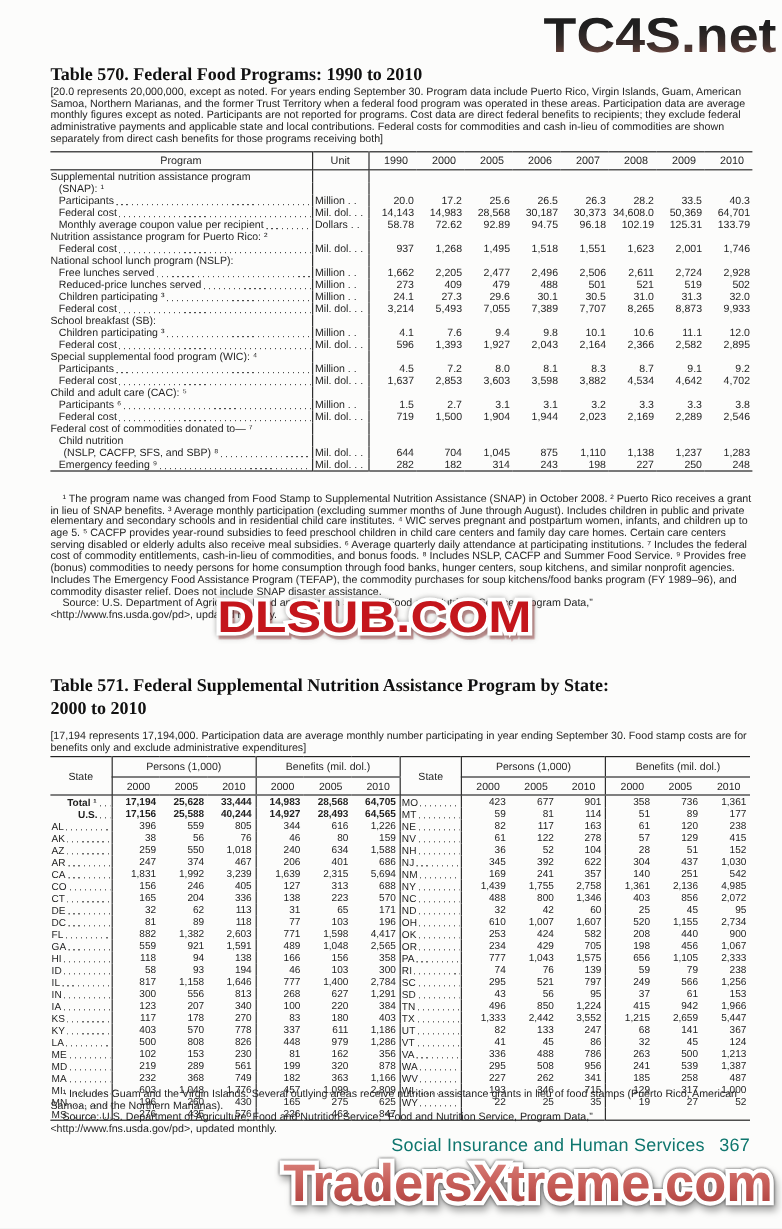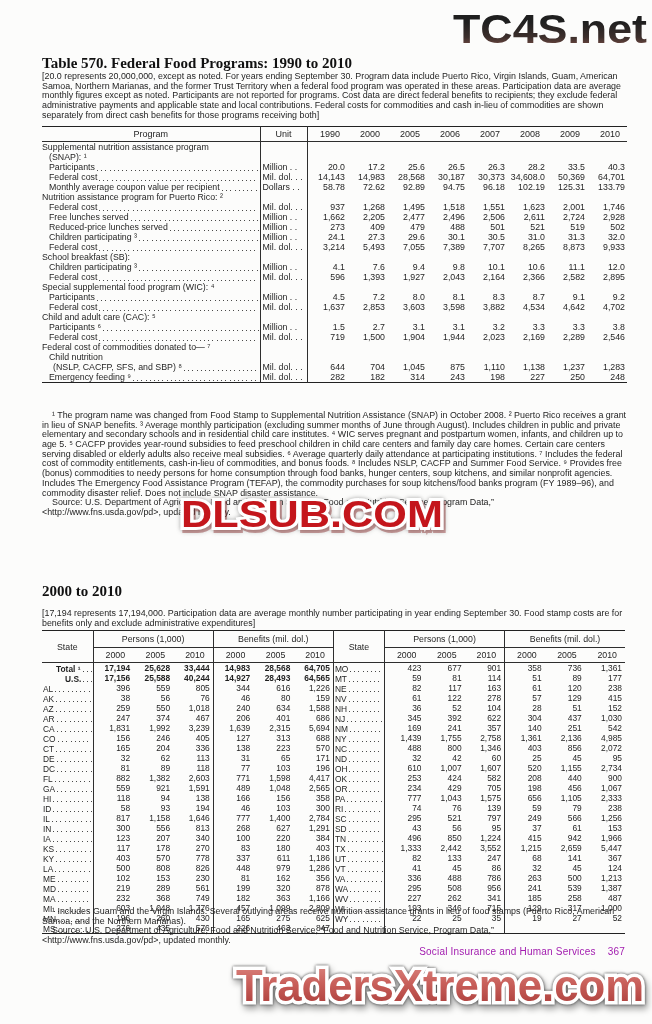--- a/index.html
+++ b/index.html
@@ -42,21 +42,21 @@
   .tbl571 thead tr.yrrow th{height:14px;font-size:8.8px;text-align:right;padding-right:8px;
                             border-bottom:1.2px solid #2e2e2e;vertical-align:middle;}
   .tbl571 td{height:8.6px;vertical-align:bottom;}
   .tbl571 td.num{text-align:right;padding-right:3px;}
   .sflex{display:flex;align-items:flex-end;height:8.6px;line-height:8.4px;justify-content:center;}
   .sflex .lbl{padding-left:1px;}
   .sflex.tot .lbl{padding-left:14px;}
   .sflex.us .lbl{padding-left:23px;}
   
   .footer-right{position:absolute;left:42px;top:946px;width:583px;text-align:right;
-                font-size:10px;color:#a21caf;letter-spacing:0.2px;}
+                font-size:15px;color:#0f766e;letter-spacing:0.2px;}
   .footer-right .pagenum{margin-left:12px;}
   .footer-left{position:absolute;left:42px;top:964px;font-size:10.8px;color:#2b2b2b;letter-spacing:0.1px;}
   
   .wm{position:absolute;pointer-events:none;}
   .wm-tc4s{left:448px;top:2px;}
   .wm-dlsub{left:174px;top:487px;}
   .wm-dlsub text{filter:drop-shadow(2px 3px 0 rgba(130,25,25,0.4)) drop-shadow(0 0 2px rgba(60,60,60,0.45));}
   .wm-traders{left:228px;top:954px;}
   .wm-traders text{filter:drop-shadow(0 0 1.5px rgba(45,45,45,0.85)) drop-shadow(2px 4px 3px rgba(0,0,0,0.35));}
 </style>
@@ -219,20 +219,36 @@
           <td class="num">1,268</td>
           <td class="num">1,495</td>
           <td class="num">1,518</td>
           <td class="num">1,551</td>
           <td class="num">1,623</td>
           <td class="num">2,001</td>
           <td class="num">1,746</td>
         </tr>
         <tr>
           <td class="lblcell br">
+            <div class="lblflex">
+              <span class="lbl">National school lunch program (NSLP):</span>
+            </div>
+          </td>
+          <td class="unitcell br"></td>
+          <td class="num"></td>
+          <td class="num"></td>
+          <td class="num"></td>
+          <td class="num"></td>
+          <td class="num"></td>
+          <td class="num"></td>
+          <td class="num"></td>
+          <td class="num"></td>
+        </tr>
+        <tr>
+          <td class="lblcell br">
             <div class="lblflex ind1">
               <span class="lbl">Free lunches served</span>
               <span class="dots"></span>
             </div>
           </td>
           <td class="unitcell br">Million . .</td>
           <td class="num">1,662</td>
           <td class="num">2,205</td>
           <td class="num">2,477</td>
           <td class="num">2,496</td>
@@ -514,21 +530,21 @@
   <p class="footnote" style="top:402px;">¹ The program name was changed from Food Stamp to Supplemental Nutrition Assistance (SNAP) in October 2008. ² Puerto Rico receives a grant in lieu of SNAP benefits. ³ Average monthly participation (excluding summer months of June through August). Includes children in public and private elementary and secondary schools and in residential child care institutes. ⁴ WIC serves pregnant and postpartum women, infants, and children up to age 5. ⁵ CACFP provides year-round subsidies to feed preschool children in child care centers and family day care homes. Certain care centers serving disabled or elderly adults also receive meal subsidies. ⁶ Average quarterly daily attendance at participating institutions. ⁷ Includes the federal cost of commodity entitlements, cash-in-lieu of commodities, and bonus foods. ⁸ Includes NSLP, CACFP and Summer Food Service. ⁹ Provides free (bonus) commodities to needy persons for home consumption through food banks, hunger centers, soup kitchens, and similar nonprofit agencies. Includes The Emergency Food Assistance Program (TEFAP), the commodity purchases for soup kitchens/food banks program (FY 1989–96), and commodity disaster relief. Does not include SNAP disaster assistance.</p>
   <p class="source" style="top:489px;">
     <span class="ind">Source: U.S. Department of Agriculture, Food and Nutrition Service, “Food and Nutrition Service, Program Data,”</span><br>
     <span>&lt;http://www.fns.usda.gov/pd&gt;, updated monthly.</span>
   </p>
 
   <svg class="wm wm-dlsub" width="278" height="54">
     <text x="7" y="40" font-family="Liberation Sans, sans-serif" font-size="37" font-weight="bold" fill="#c4161c" stroke="#ffffff" stroke-width="6" style="paint-order:stroke" textLength="262" lengthAdjust="spacingAndGlyphs">DLSUB.COM</text>
   </svg>
 
-  <h1 class="tbl-title" style="top:553px;"><br><span>2000 to 2010</span></h1>
+  <h1 class="tbl-title" style="top:553px;"><span>Table 571. Federal Supplemental Nutrition Assistance Program by State:</span><br><span>2000 to 2010</span></h1>
   <p class="headnote" style="top:600px;">[17,194 represents 17,194,000. Participation data are average monthly number participating in year ending September 30. Food stamp costs are for benefits only and exclude administrative expenditures]</p>
 
   <table class="tbl571">
     <colgroup>
       <col style="width:51px">
       <col style="width:40px">
         <col style="width:40px">
         <col style="width:40px">
       <col style="width:40px">
         <col style="width:40px">

